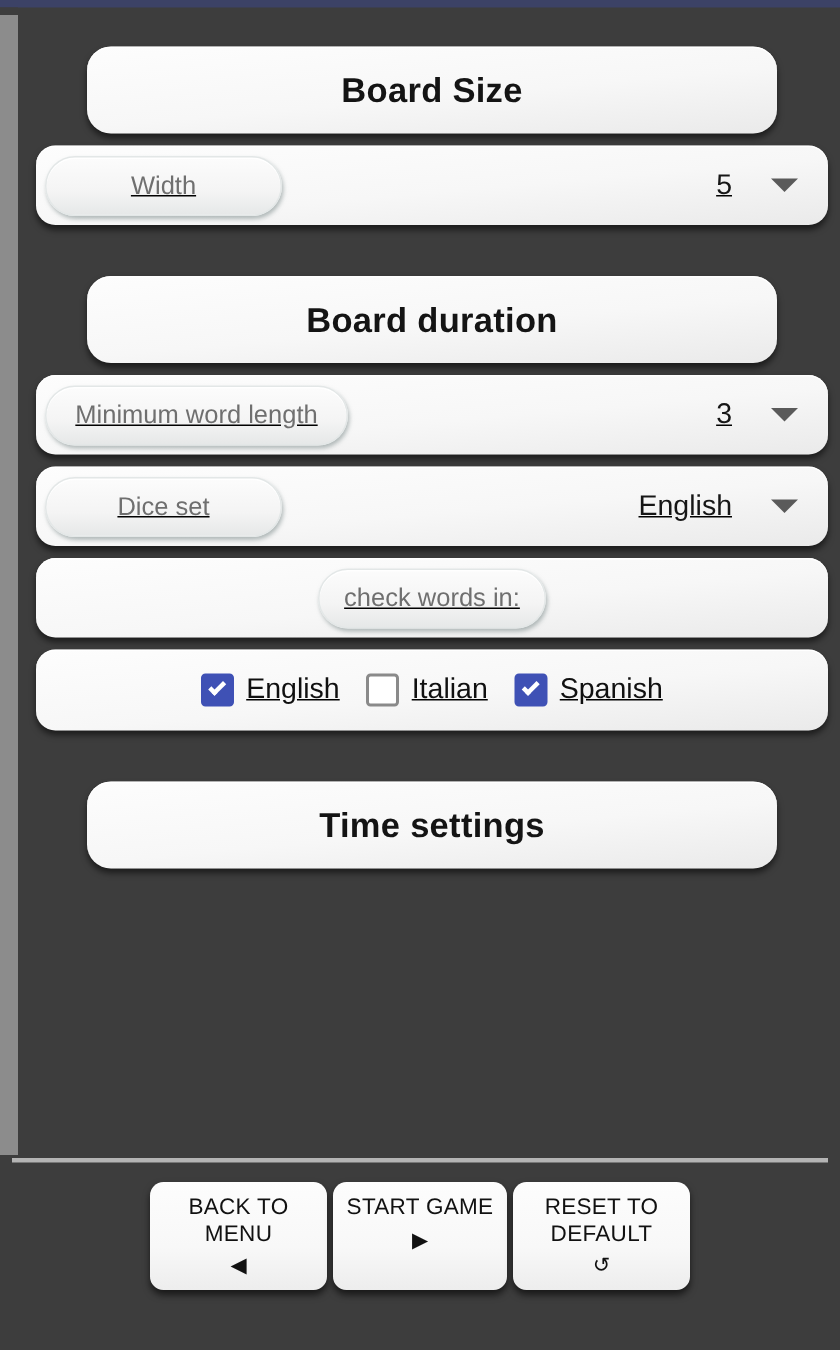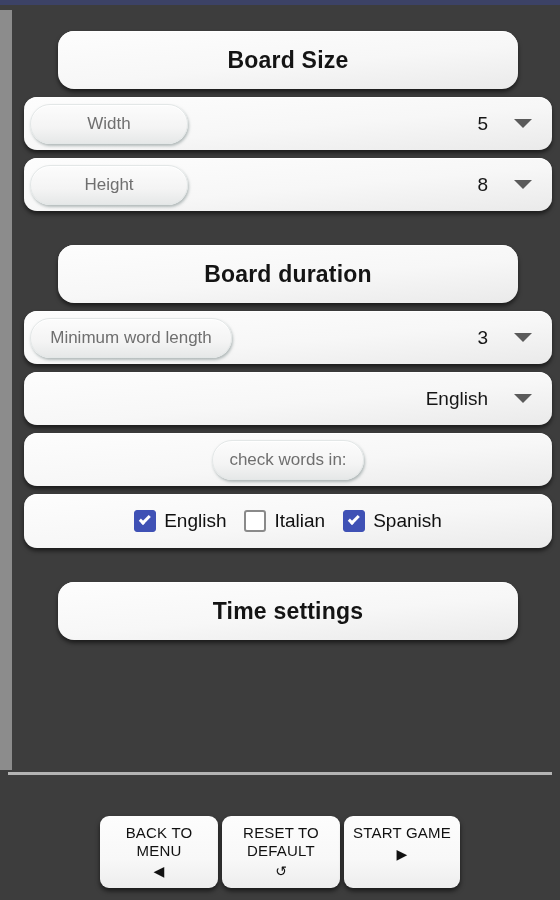--- a/index.html
+++ b/index.html
@@ -68,20 +68,21 @@
     letter-spacing:0.2px;
   }
 
   
   .row {
     margin:8px 4px 0 4px;
     height:53px;
     display:flex; align-items:center;
     border-radius:13px;
     position:relative;
+    text-decoration:underline;
   }
   .row.first { margin-top:8px; }
 
   .pill {
     height:40px;
     display:flex; align-items:center; justify-content:center;
     padding:0 16px;
     margin-left:6px;
     border-radius:20px;
     background:linear-gradient(180deg,#fcfcfc 0%,#f4f4f4 60%,#e6e8e8 100%);
@@ -153,21 +154,21 @@
     white-space:nowrap;
   }
 
   
   .divider {
     position:absolute; left:8px; top:772px;
     width:544px; height:3px;
     background:#b4b4b4;
   }
   .buttonbar {
-    position:absolute; left:0; top:816px;
+    position:absolute; left:0; top:788px;
     width:560px; height:80px;
     display:flex; align-items:flex-start; justify-content:center;
     gap:4px;
   }
   .btn {
     background:linear-gradient(180deg,#fdfdfd 0%,#f8f8f8 60%,#ededed 100%);
     border-radius:9px;
     box-shadow:0 3px 5px rgba(0,0,0,0.6);
     width:118px; height:72px;
     display:flex; flex-direction:column;
@@ -212,48 +213,42 @@
       <div class="card row first">
         <div class="pill w-fixed">
           <span class="pill-label">Width</span>
         </div>
         <div class="value-wrap">
           <span class="value">5</span>
           <span class="caret"></span>
         </div>
       </div>
 
-      <div class="card row">
-        <div class="pill w-fixed">
-          <span class="pill-label">Height</span>
-        </div>
-        <div class="value-wrap">
-          <span class="value">8</span>
-          <span class="caret"></span>
-        </div>
-      </div>
     </div>
 
     <div class="spacer-lg"></div>
     <div class="section">
       <div class="card header-card">
         <div class="title">Board duration</div>
       </div>
 
       <div class="card row first">
         <div class="pill w-wide">
           <span class="pill-label">Minimum word length</span>
         </div>
         <div class="value-wrap">
           <span class="value">3</span>
           <span class="caret"></span>
         </div>
       </div>
 
       <div class="card row">
+        <div class="pill w-fixed">
+          <span class="pill-label">Dice set</span>
+        </div>
         <div class="value-wrap">
           <span class="value">English</span>
           <span class="caret"></span>
         </div>
       </div>
 
       <div class="card row center-row">
         <div class="pill">
           <span class="pill-label">check words in:</span>
         </div>
@@ -300,30 +295,30 @@
   <div class="buttonbar">
 
     <div class="btn">
       <div class="btn-label">
         <span>BACK TO</span><br>
         <span>MENU</span>
       </div>
       <div class="btn-icon">◀</div>
     </div>
 
+    <div class="btn start">
+      <div class="btn-label">
+        <span>START GAME</span>
+      </div>
+      <div class="btn-icon">▶</div>
+    </div>
+
     <div class="btn">
       <div class="btn-label">
         <span>RESET TO</span><br>
         <span>DEFAULT</span>
       </div>
       <div class="btn-icon">↺</div>
     </div>
 
-    <div class="btn start">
-      <div class="btn-label">
-        <span>START GAME</span>
-      </div>
-      <div class="btn-icon">▶</div>
-    </div>
-
   </div>
 
 </div>
 
 </body></html>

